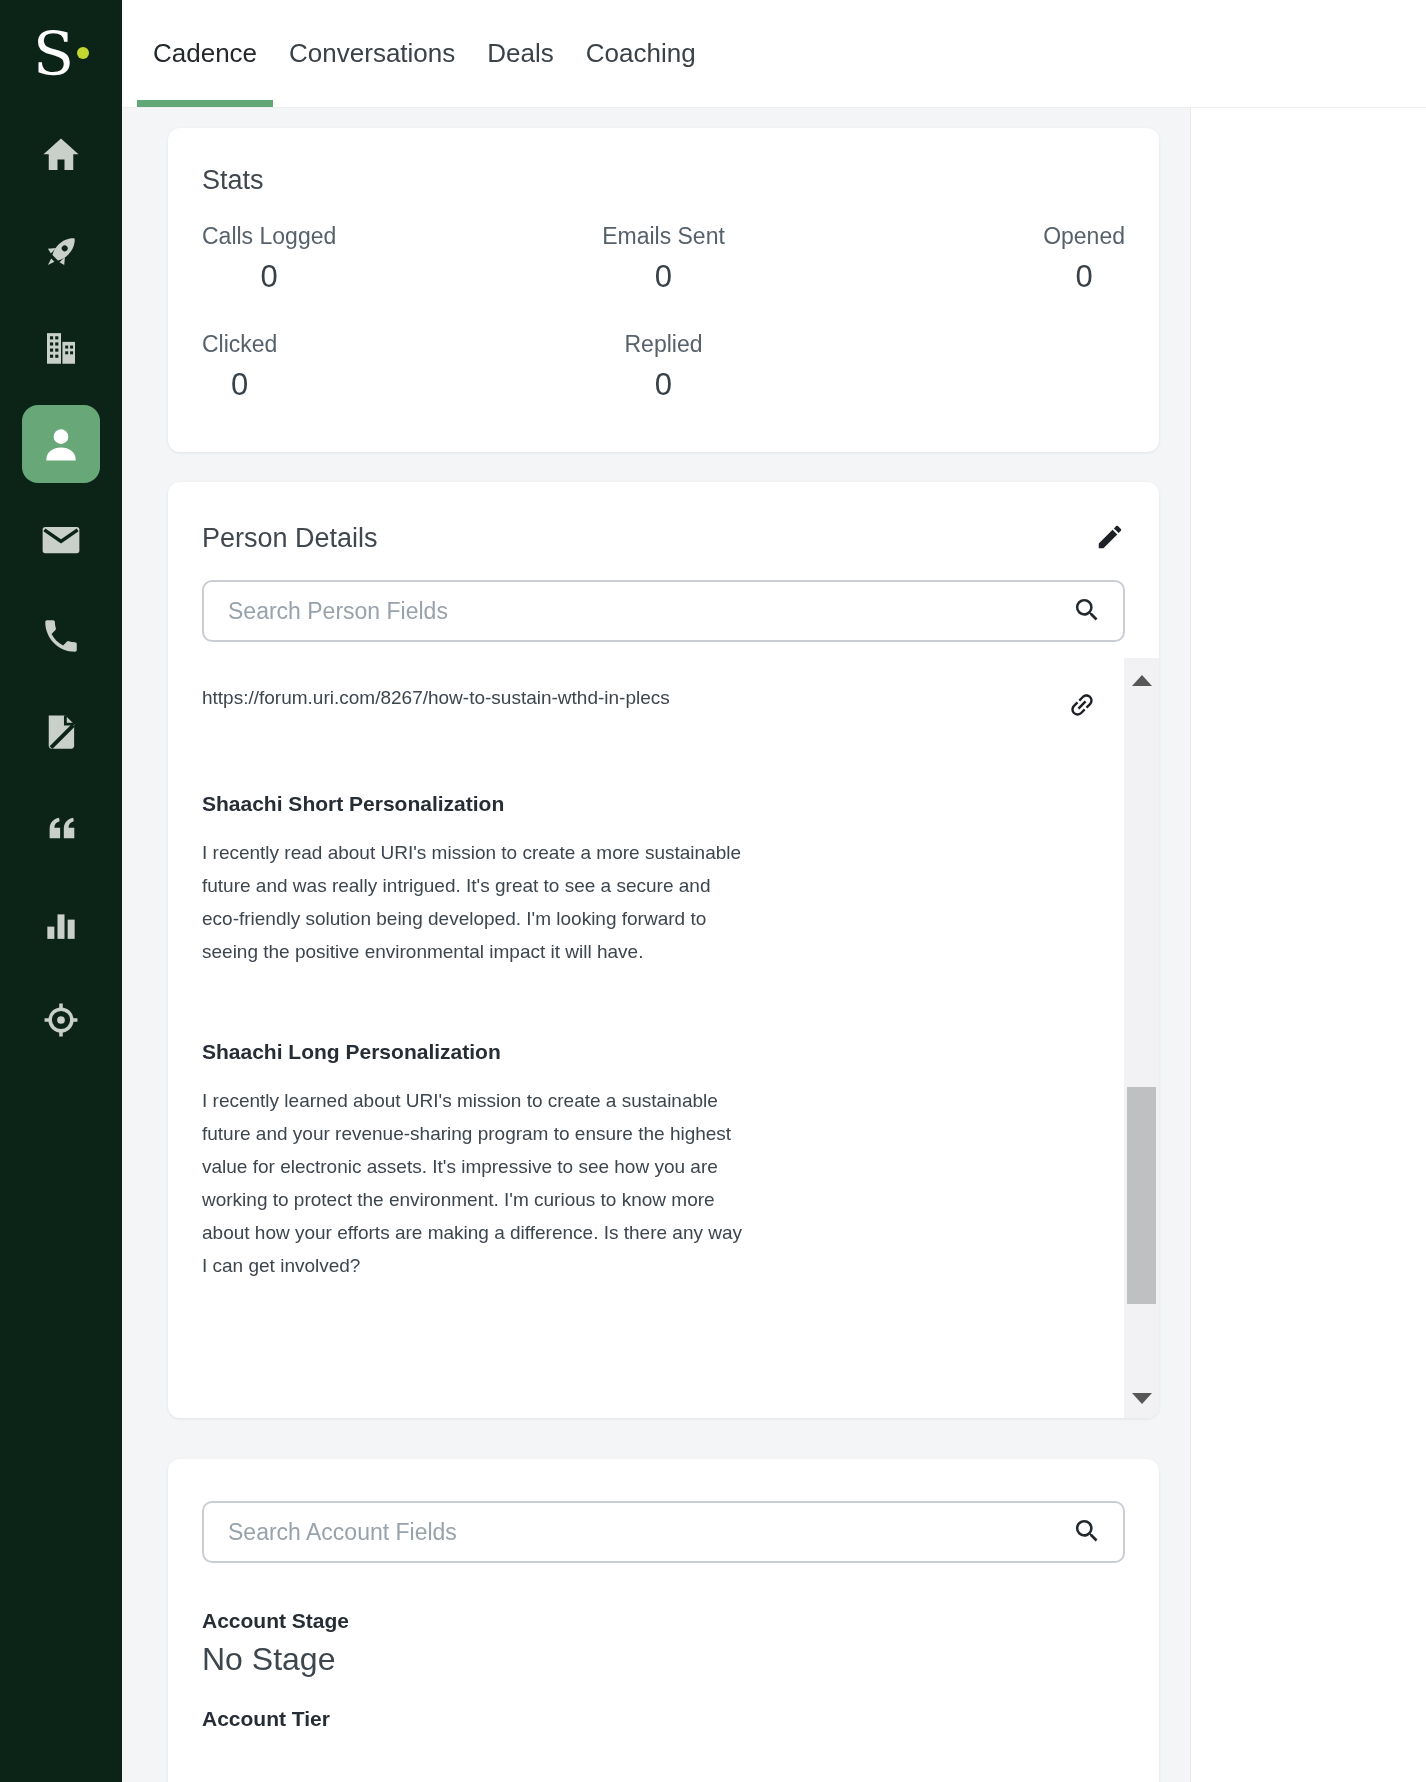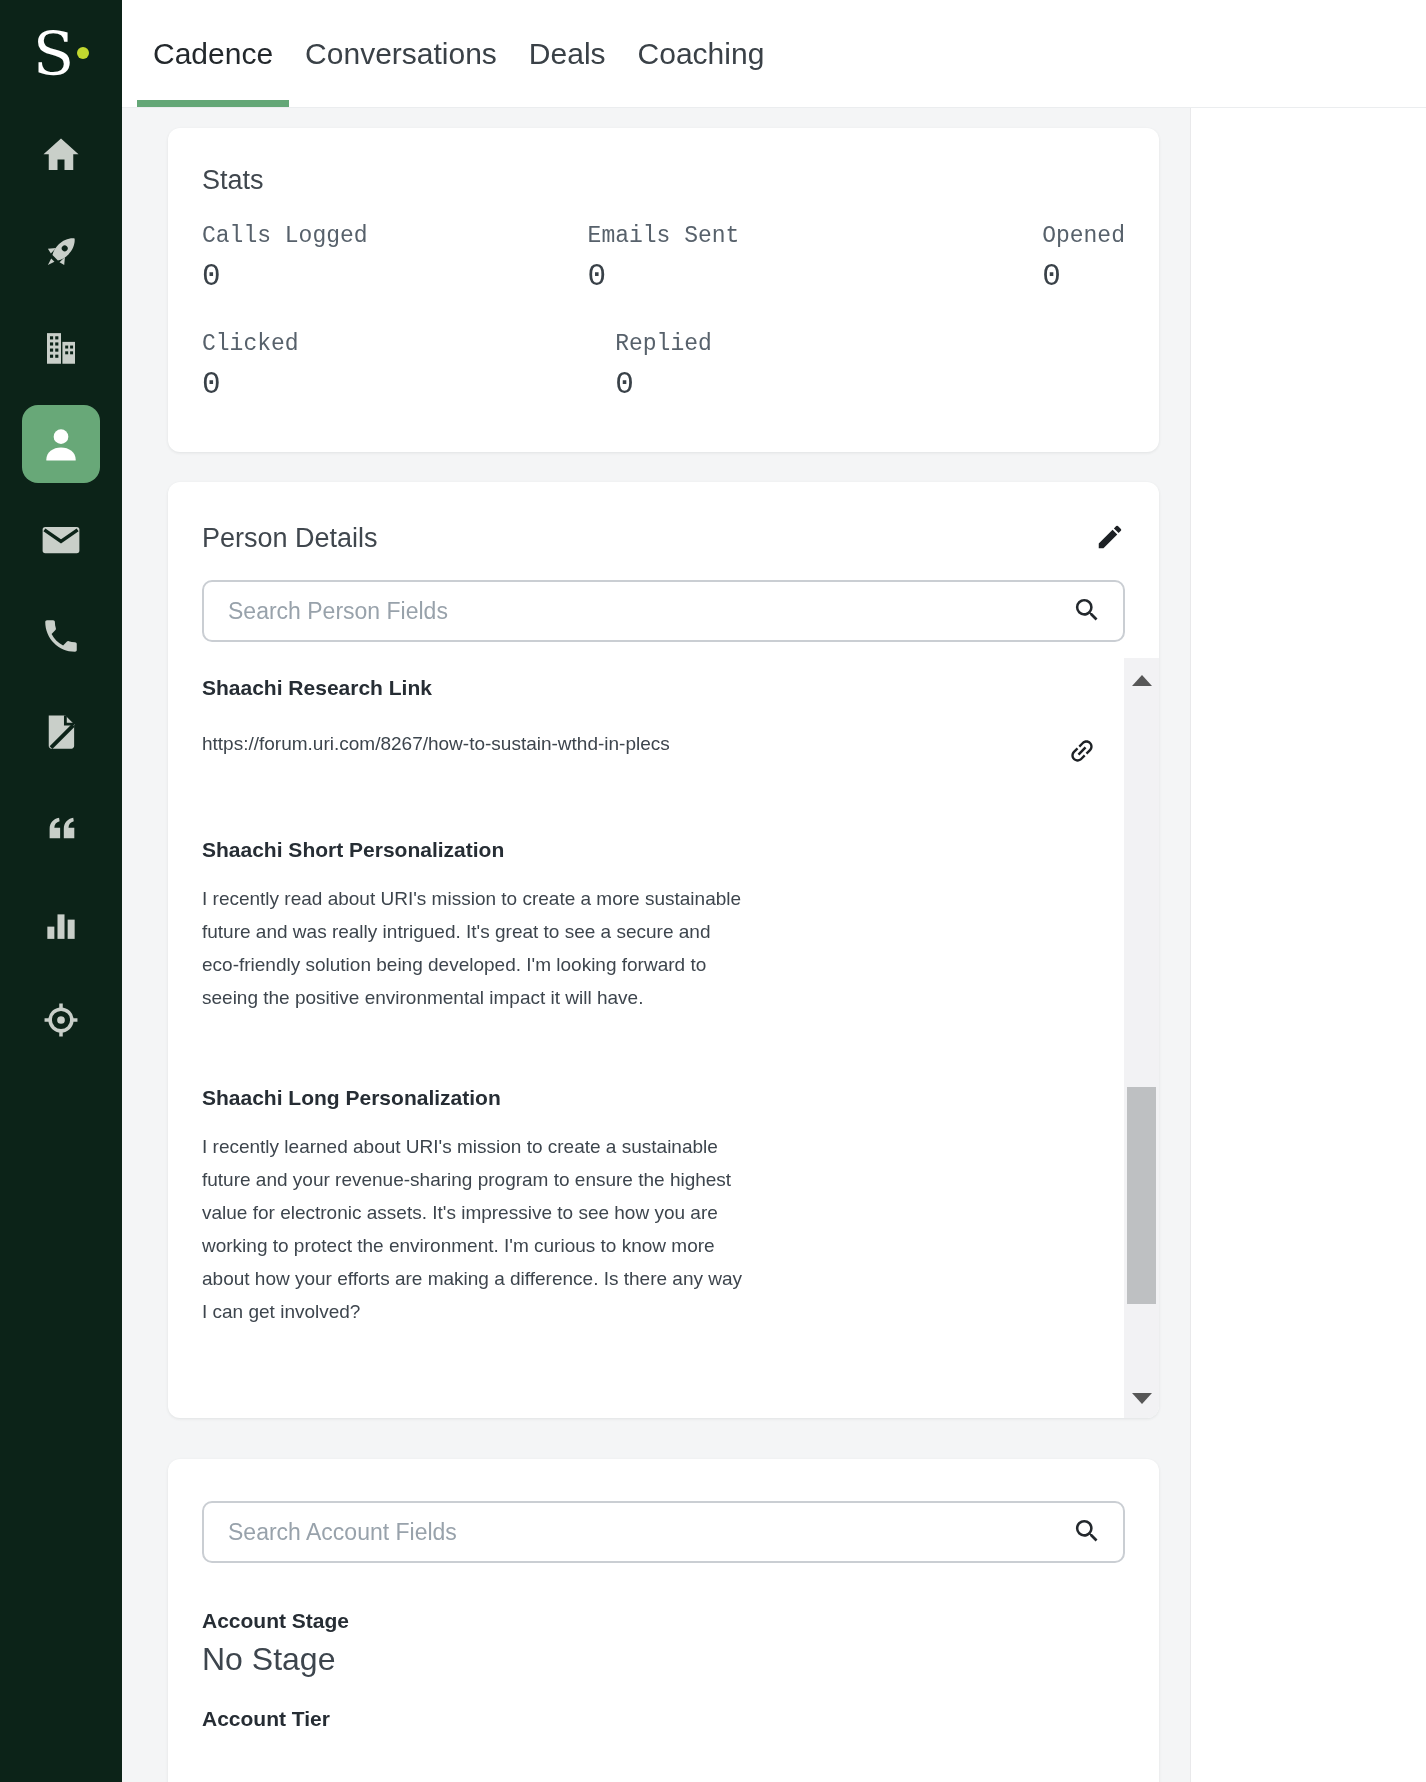--- a/index.html
+++ b/index.html
@@ -15,35 +15,35 @@
   .rail-item { height:96px; display:flex; align-items:center; justify-content:center; color:#c9cfc9; cursor:pointer; }
   .rail-item svg { width:42px; height:42px; display:block; }
   .rail-item.active { }
   .active-box { width:78px; height:78px; border-radius:16px; background:#68a878; display:flex; align-items:center; justify-content:center; color:#ffffff; }
   .active-box svg { width:44px; height:44px; }
 
   
   .main { flex:1; display:flex; flex-direction:column; min-width:0; }
   .topbar { height:108px; flex:none; background:#fff; border-bottom:1px solid #ebedef; display:flex; }
   .tabs { display:flex; margin-left:15px; }
-  .tab { position:relative; display:flex; align-items:center; padding:0 16px; font-size:30px; color:#3a4147; cursor:pointer; }
+  .tab { position:relative; display:flex; align-items:center; padding:0 16px; font-size:26px; color:#3a4147; cursor:pointer; }
   .tab.active { color:#23282c; }
   .tab.active::after { content:""; position:absolute; left:0; right:0; bottom:0; height:7px; background:#64a777; }
 
   .content-row { flex:1; display:flex; min-height:0; }
   .panel { width:1068px; flex:none; background:#f4f5f6; padding:20px 31px 0 46px; overflow:hidden; }
   .right-gutter { flex:1; background:#fff; border-left:1px solid #e9e9eb; }
 
   .card { width:991px; background:#fff; border-radius:12px; box-shadow:0 1px 3px rgba(60,64,67,.10); }
 
   
   .stats-card { height:324px; padding:30px 34px 0 34px; }
   .card-title { font-size:27px; font-weight:500; color:#40474e; line-height:44px; }
   .stats-grid { display:grid; grid-template-columns:1fr 1fr 1fr; margin-top:20px; row-gap:32px; }
-  .stat { display:inline-flex; flex-direction:column; align-items:flex-start;font-family:Liberation Mono, monospace; }
+  .stat { display:inline-flex; flex-direction:column; align-items:center; }
   .stats-grid > .stat:nth-child(3n+1) { justify-self:start; }
   .stats-grid > .stat:nth-child(3n+2) { justify-self:center; }
   .stats-grid > .stat:nth-child(3n)   { justify-self:end; }
   .stat-label { font-size:23px; color:#57616b; line-height:28px; }
   .stat-value { font-size:31px; color:#394148; line-height:42px; margin-top:6px; }
 
   
   .person-card { height:936px; margin-top:30px; display:flex; flex-direction:column; }
   .card-head { display:flex; align-items:flex-start; justify-content:space-between; padding:34px 34px 0 34px; }
   .icon-btn { background:none; border:none; cursor:pointer; color:#1d2125; padding:0; margin-top:6px; }
@@ -235,21 +235,20 @@
             <input class="search-input" type="text" placeholder="Search Person Fields" style="">
             <svg class="search-icon" viewBox="0 0 24 24" fill="currentColor">
                 <path d="M15.5 14h-.79l-.28-.27A6.47 6.47 0 0 0 16 9.5 6.5 6.5 0 1 0 9.5 16c1.61 0 3.09-.59 4.23-1.57l.27.28v.79l4.25 4.25 1.49-1.49L15.5 14zm-6 0C7.01 14 5 11.99 5 9.5S7.01 5 9.5 5 14 7.01 14 9.5 11.99 14 9.5 14z"></path>
               </svg>
           </div>
 
           <div class="scroll-area">
             <div class="scroll-content">
 
               <div class="field">
-                <div class="field-label">Shaachi Research Link</div>
                 <div class="link-row">
                   <div class="field-value">https://forum.uri.com/8267/how-to-sustain-wthd-in-plecs</div>
                   <svg class="link-icon" viewBox="0 0 24 24" fill="currentColor">
                       <g transform="rotate(-45 12 12)">
                         <path d="M3.9 12c0-1.71 1.39-3.1 3.1-3.1h4V7H7c-2.76 0-5 2.24-5 5s2.24 5 5 5h4v-1.9H7c-1.71 0-3.1-1.39-3.1-3.1zM8 13h8v-2H8v2zm9-6h-4v1.9h4c1.71 0 3.1 1.39 3.1 3.1s-1.39 3.1-3.1 3.1h-4V17h4c2.76 0 5-2.24 5-5s-2.24-5-5-5z"></path>
                       </g>
                     </svg>
                 </div>
               </div>
 

